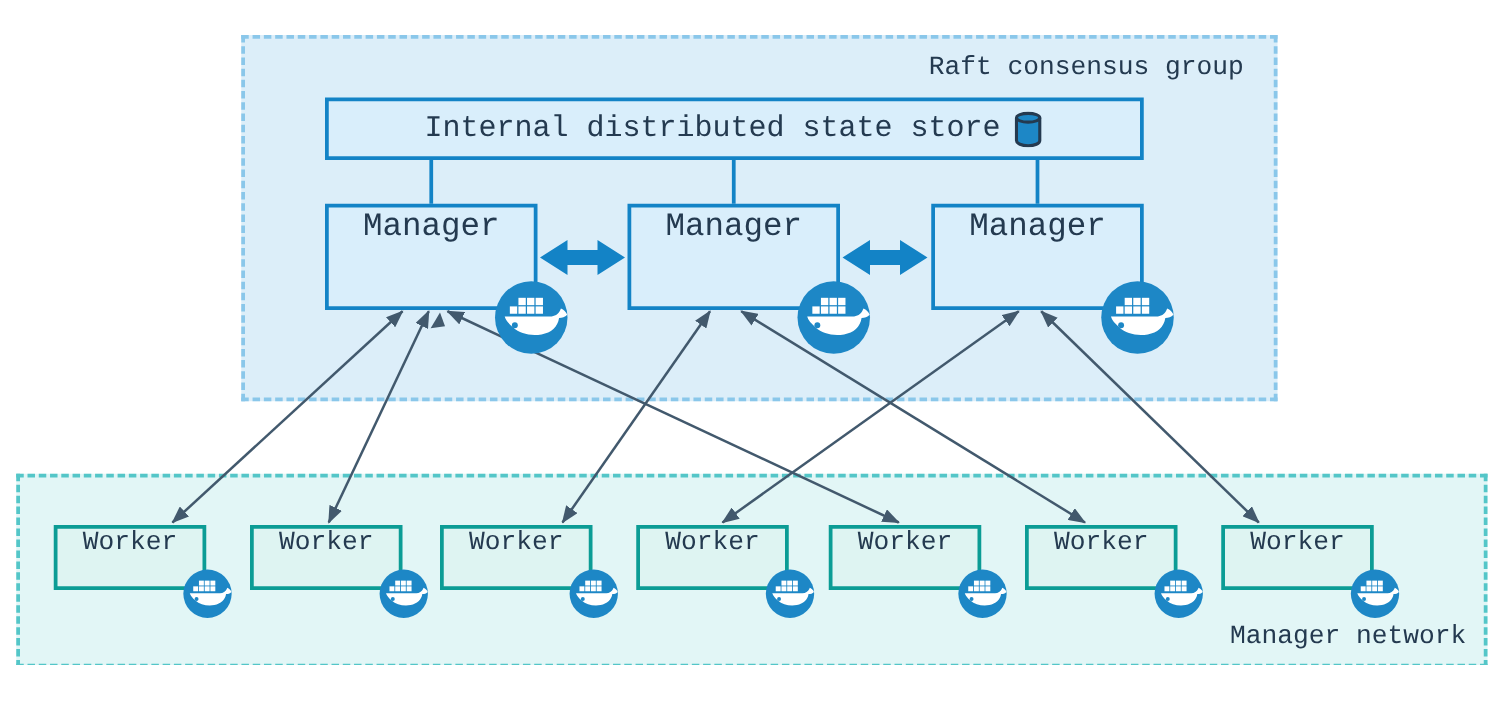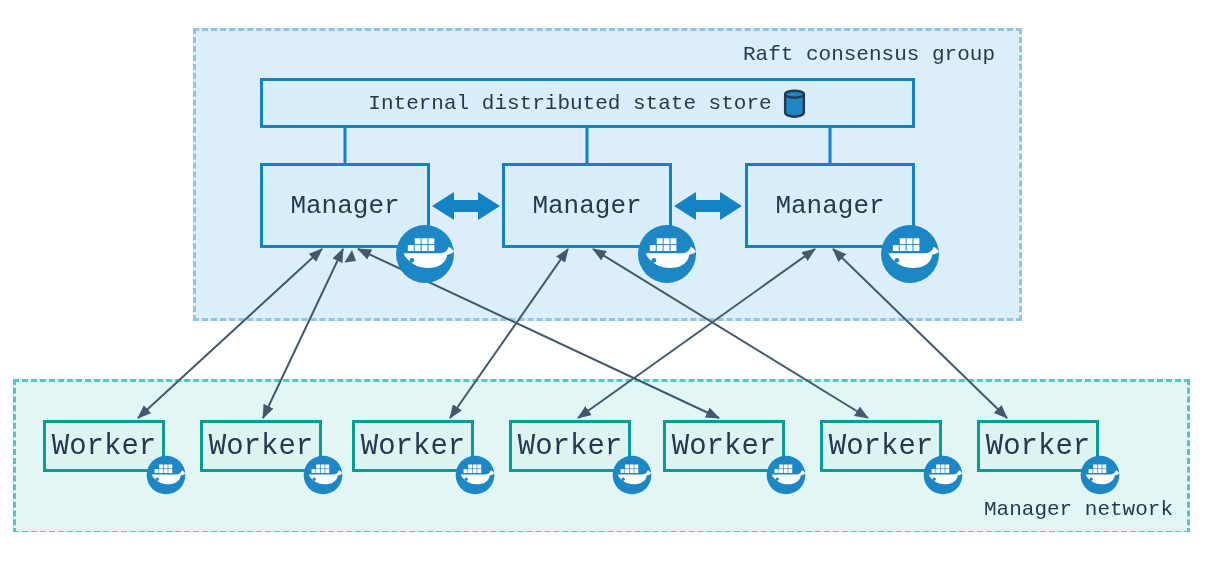--- a/index.html
+++ b/index.html
@@ -23,35 +23,35 @@
   }
   #gossip-box{
     left:13px; top:379px; width:1177px; height:155px;
     background:var(--gossip-fill); border:3px dashed var(--gossip-dash);
   }
   .group-label{position:absolute; font-size:21px; color:var(--text); white-space:nowrap;}
   #raft-label{right:24px; top:12px;}
   #gossip-label{right:14px; bottom:10px;}
   #edge-layer{position:absolute; left:0; top:0; z-index:1;}
   .node{position:absolute; box-sizing:border-box; z-index:2;
-        display:flex; align-items:center; justify-content:center;}
+        display:flex; align-items:flex-start; justify-content:center;}
   .node.manager{
     background:var(--box-blue-fill); border:3px solid var(--box-blue-border);
     font-size:26px;
   }
   .node.worker{
     background:var(--worker-fill); border:3px solid var(--worker-border);
-    font-size:29px;
+    font-size:21px;
   }
   #store-box{
     position:absolute; left:260px; top:78px; width:655px; height:50px;
     box-sizing:border-box; z-index:2;
     background:var(--box-blue-fill); border:3px solid var(--box-blue-border);
     display:flex; align-items:center; justify-content:center; gap:10px;
-    font-size:21px;
+    font-size:24px;
   }
   .badge{position:absolute; pointer-events:none;}
   .node-label{white-space:nowrap;}
 </style>
 </head>
 <body>
 
 <div id="canvas">
 
   <div id="raft-box" class="group">

